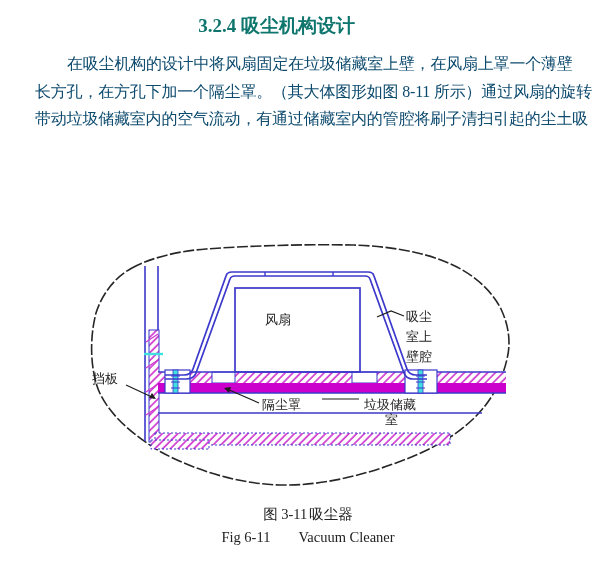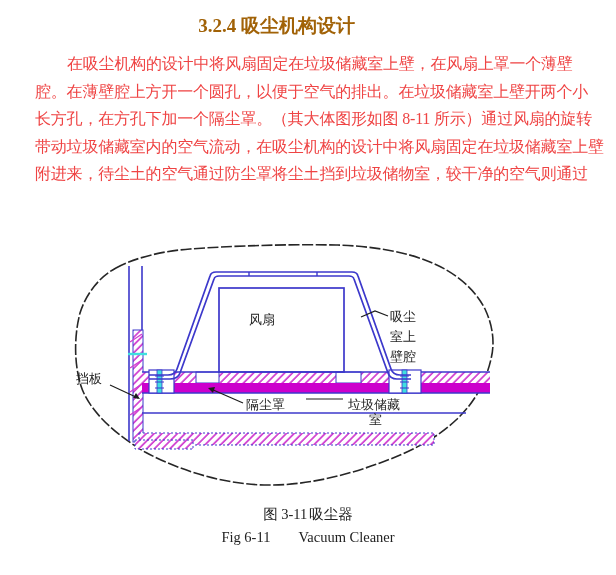--- a/index.html
+++ b/index.html
@@ -2,44 +2,42 @@
 <html><head>
 <meta charset="utf-8">
 <style>
   html,body { margin:0; padding:0; }
   body {
     width:616px; height:575px; background:#ffffff; position:relative; overflow:hidden;
     font-family:"Liberation Serif","DejaVu Serif",serif; color:#1a1a1a;
   }
   .doc-title {
     position:absolute; top:13px; left:0; width:553px; text-align:center;
-    font-size:19px; font-weight:bold; color:#a16207;
+    font-size:19px; font-weight:bold; color:#0f766e;
   }
-  .para { position:absolute; left:35px; top:50px; width:560px; font-size:16px; color:#ef4444; }
+  .para { position:absolute; left:35px; top:50px; width:560px; font-size:16px; color:#0c4a6e; }
   .para .line { height:27.5px; line-height:27.5px; white-space:nowrap; letter-spacing:-0.2px; }
   .para .line.first { text-indent:32px; }
-  .fig-wrap { position:absolute; left:72px; top:242px; width:430px; height:258px; }
+  .fig-wrap { position:absolute; left:88px; top:242px; width:430px; height:258px; }
   svg text { font-family:"Liberation Serif","DejaVu Serif",serif; fill:#222; font-size:13px; }
   .cap { position:absolute; width:100%; text-align:center; font-size:14.5px; color:#222; }
   .cap-zh { top:505px; }
   .cap-en { top:529px; }
   .cap .gap-zh { margin-left:2px; }
   .cap .gap-en { margin-left:28px; }
 </style>
 </head>
 <body>
 
 <div class="doc-title">3.2.4 吸尘机构设计</div>
 
 <div class="para">
   <div class="line first">在吸尘机构的设计中将风扇固定在垃圾储藏室上壁，在风扇上罩一个薄壁</div>
-  <div class="line">腔。在薄壁腔上方开一个圆孔，以便于空气的排出。在垃圾储藏室上壁开两个小</div>
   <div class="line">长方孔，在方孔下加一个隔尘罩。（其大体图形如图 8-11 所示）通过风扇的旋转</div>
-  <div class="line">带动垃圾储藏室内的空气流动，在吸尘机构的设计中将风扇固定在垃圾储藏室上壁</div>
-  <div class="line">附进来，待尘土的空气通过防尘罩将尘土挡到垃圾储物室，较干净的空气则通过</div>
+  <div class="line">带动垃圾储藏室内的空气流动，有通过储藏室内的管腔将刷子清扫引起的尘土吸</div>
 </div>
 
 <div class="fig-wrap">
 <svg width="430" height="258" viewBox="0 0 430 258">
   <defs>
     <pattern id="hatch" width="5.5" height="5.5" patternUnits="userSpaceOnUse" patternTransform="rotate(45)">
       <rect width="5.5" height="5.5" fill="#ffffff"></rect>
       <line x1="1" y1="0" x2="1" y2="5.5" stroke="#d03ad0" stroke-width="1.7"></line>
     </pattern>
   </defs>

